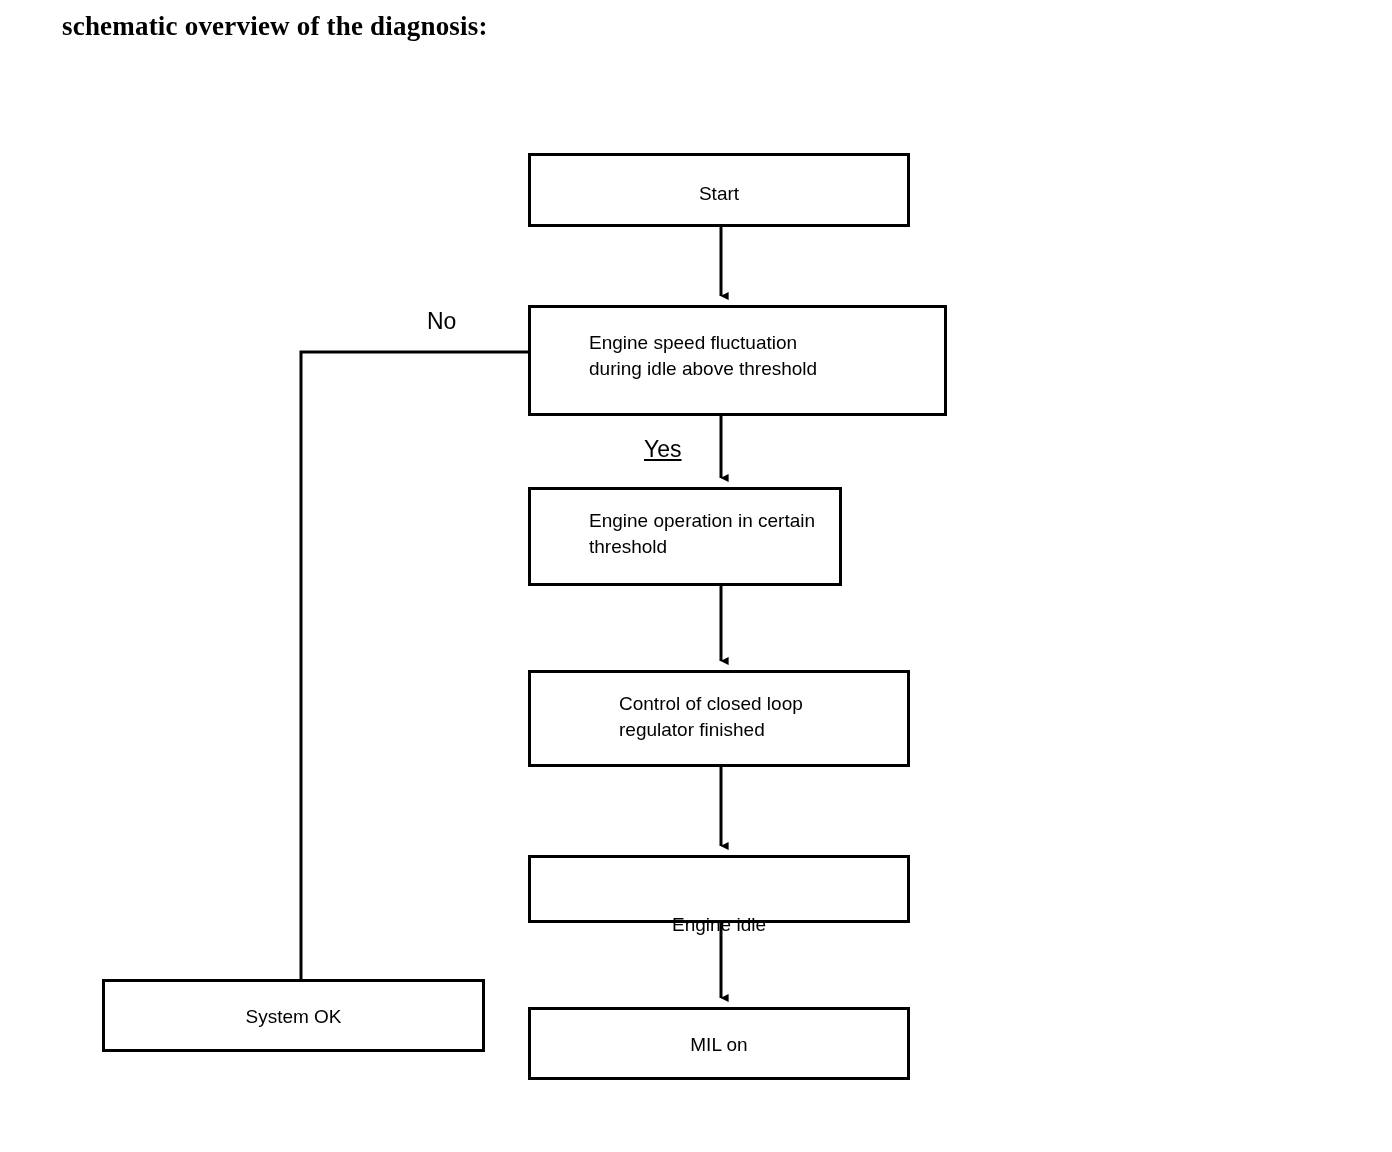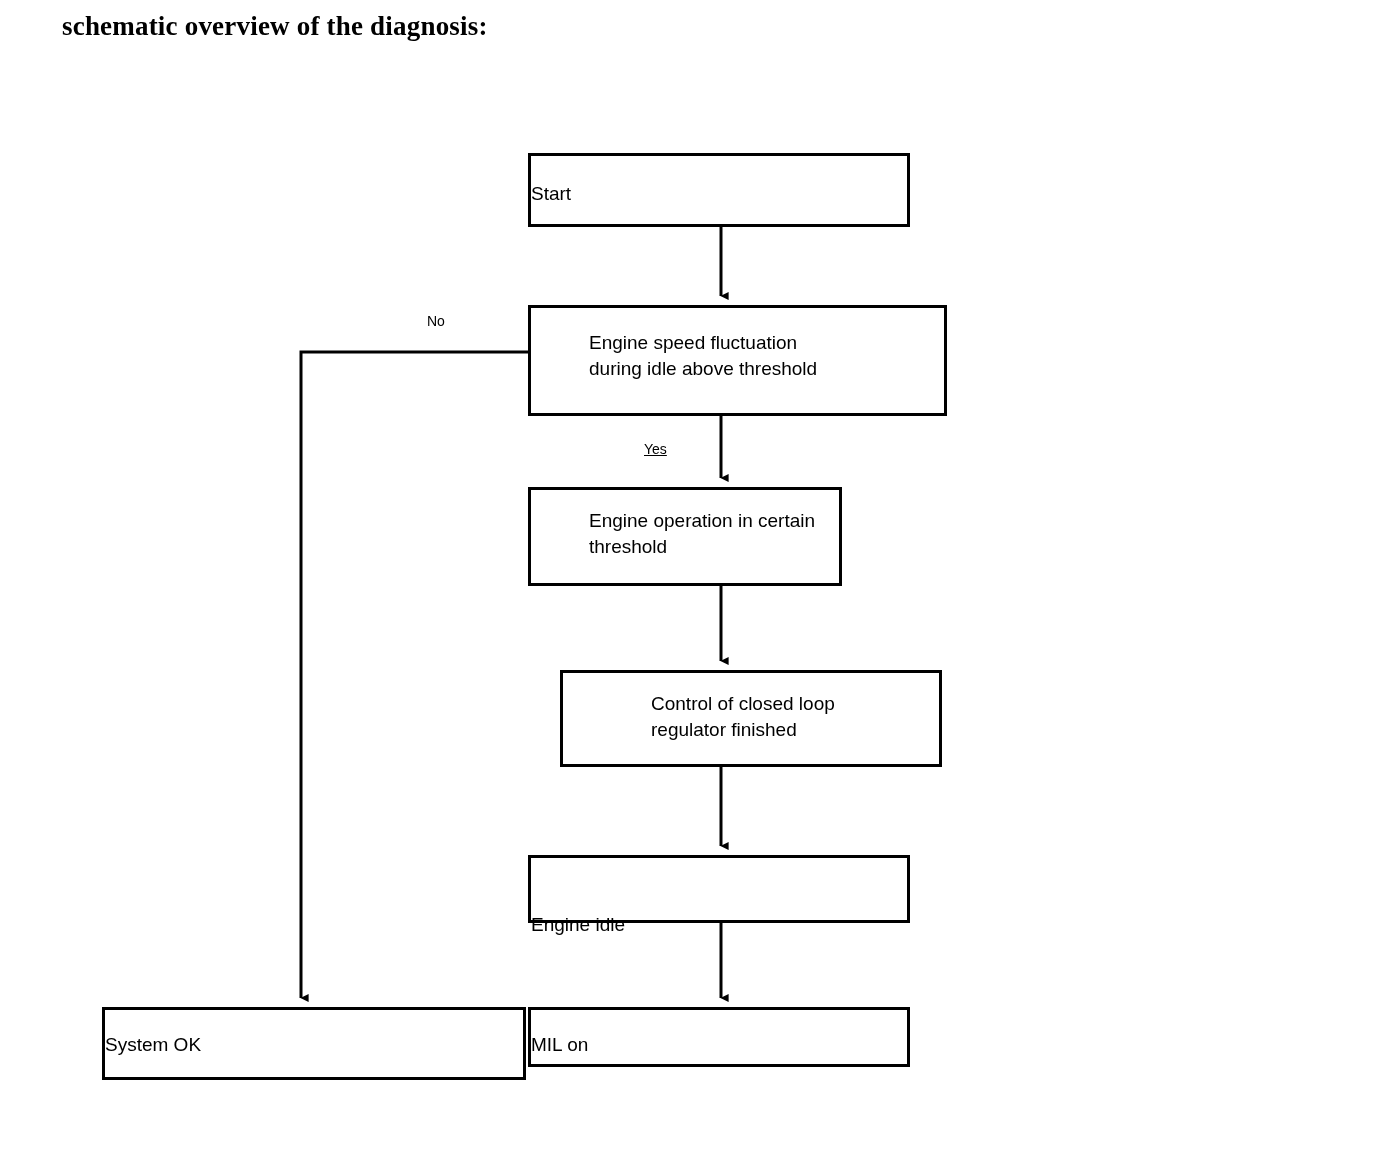--- a/index.html
+++ b/index.html
@@ -42,28 +42,28 @@
   .node-label {
     position: absolute;
     font-size: 19px;
     line-height: 26px;
     color: #000000;
     white-space: pre-line;
   }
   .label-center {
     left: 0;
     right: 0;
-    text-align: left;
+    text-align: center;
   }
   .label-left {
     text-align: left;
   }
   .edge-label {
     position: absolute;
-    font-size: 14px;
+    font-size: 23px;
     line-height: 22px;
     color: #000000;
     white-space: nowrap;
   }
   svg.edges {
     position: absolute;
     left: 0;
     top: 0;
     width: 1392px;
     height: 1152px;
@@ -117,34 +117,34 @@
   <div class="node" style="left:528px; top:305px; width:419px; height:111px;">
     <div class="node-label label-left" style="left:58px; right:14px; top:22px;">Engine speed fluctuation
 during idle above threshold</div>
   </div>
 
   <div class="node" style="left:528px; top:487px; width:314px; height:99px;">
     <div class="node-label label-left" style="left:58px; right:14px; top:18px;">Engine operation in certain
 threshold</div>
   </div>
 
-  <div class="node" style="left:528px; top:670px; width:382px; height:97px;margin-left:32px;">
+  <div class="node" style="left:528px; top:670px; width:382px; height:97px;">
     <div class="node-label label-left" style="left:88px; right:14px; top:18px;">Control of closed loop
 regulator finished</div>
   </div>
 
   <div class="node" style="left:528px; top:855px; width:382px; height:68px;">
     <div class="node-label label-center" style="top:20px;margin-top:34px;">Engine idle</div>
   </div>
 
-  <div class="node" style="left:102px; top:1007px; width:424px; height:73px;text-decoration:underline;">
+  <div class="node" style="left:102px; top:979px; width:383px; height:73px;text-decoration:underline;">
     <div class="node-label label-center" style="top:22px;">System OK</div>
   </div>
 
-  <div class="node" style="left:528px; top:1007px; width:382px; height:60px;">
+  <div class="node" style="left:528px; top:1007px; width:382px; height:73px;">
     <div class="node-label label-center" style="top:22px;">MIL on</div>
   </div>
 
   <div class="edge-label" style="left:427px; top:310px;">No</div>
 
   <div class="edge-label" style="left:644px; top:438px;text-decoration:underline;">Yes</div>
 
 </div>
 
 </body></html>

